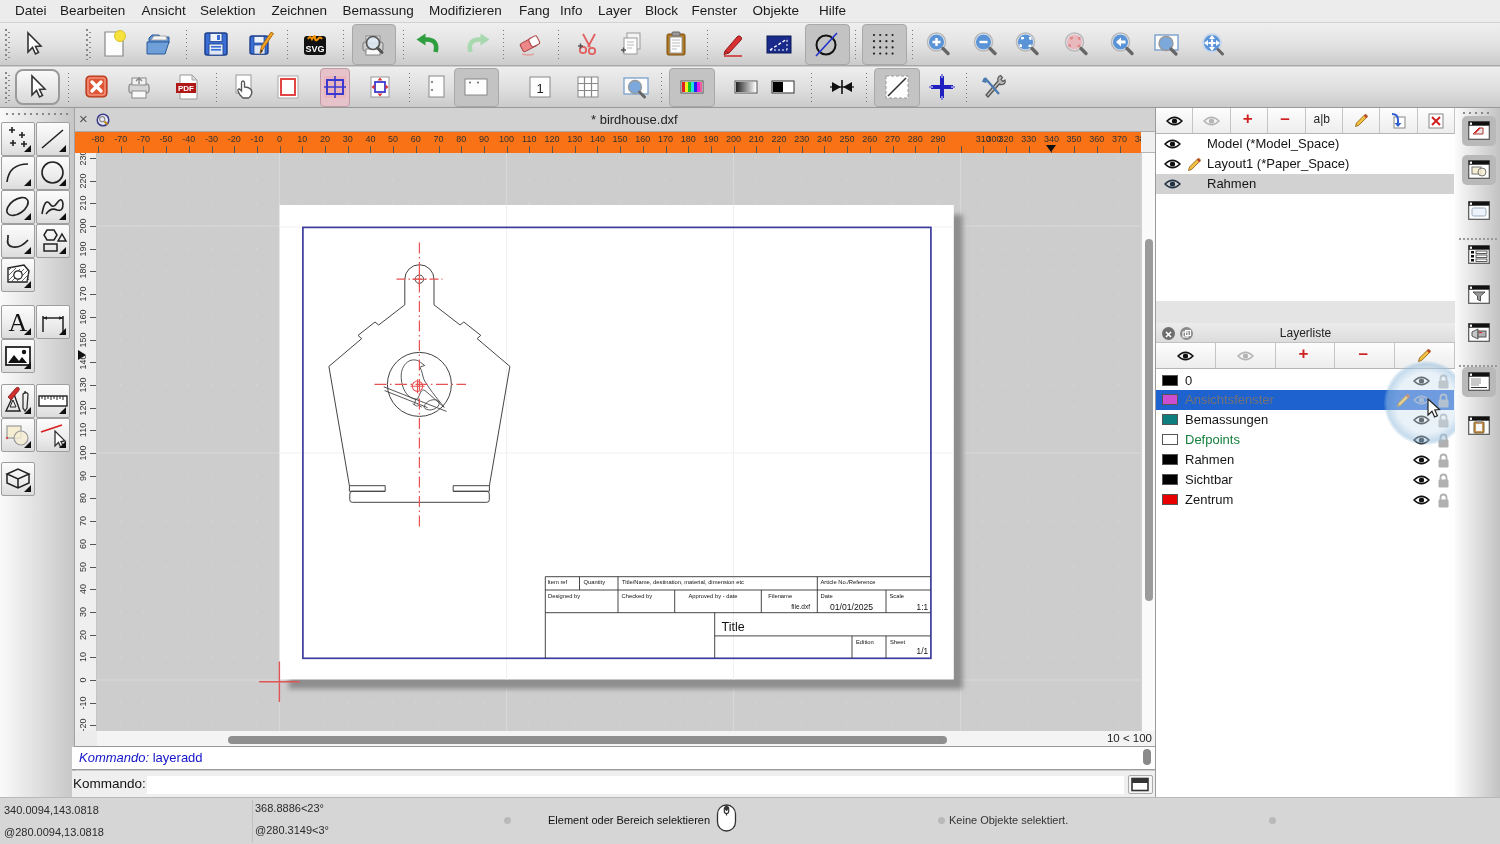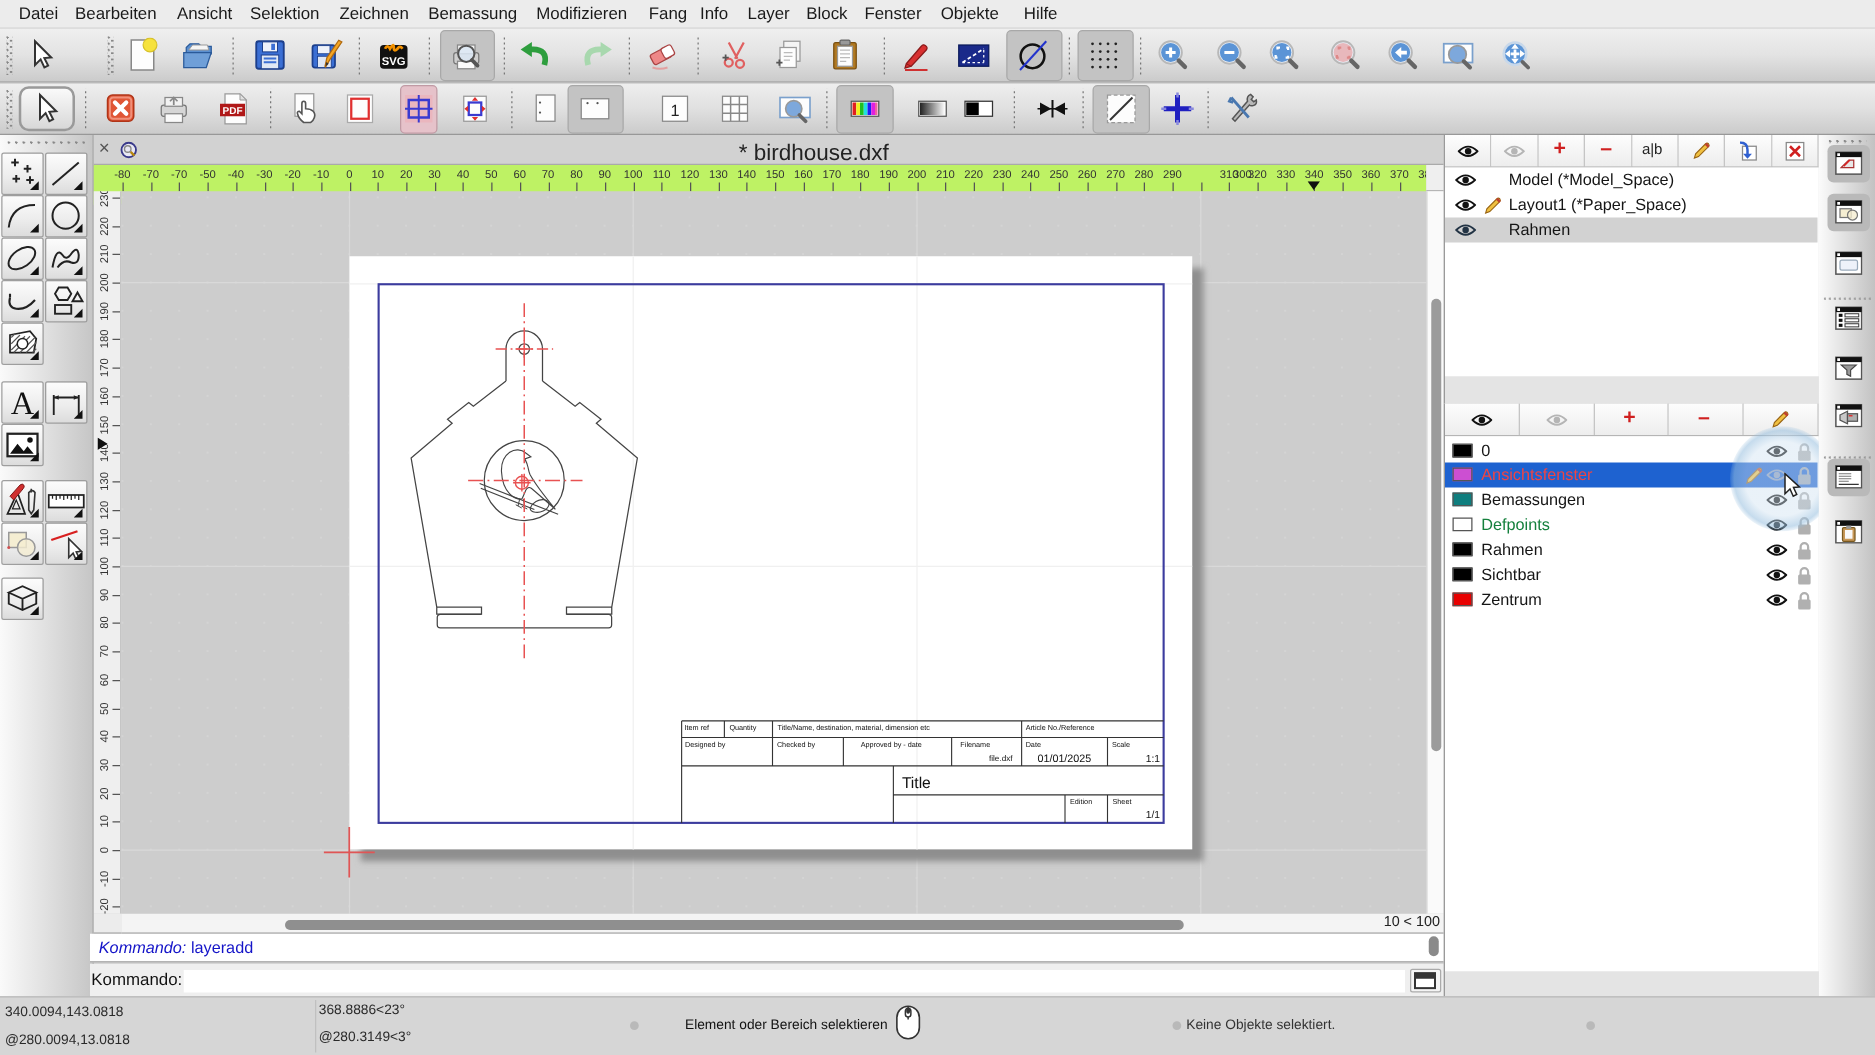--- a/index.html
+++ b/index.html
@@ -7,21 +7,21 @@
 .menubar span{position:absolute;top:3px}
 .tb1{left:0;top:23px;width:1500px;height:43px;background:linear-gradient(#efefef,#e3e3e3 50%,#cbcbcb);border-bottom:1px solid #a8a8a8}
 .tb2{left:0;top:67px;width:1500px;height:41px;background:linear-gradient(#eeeeee,#e0e0e0 50%,#cbcbcb);border-bottom:1px solid #989898}
 .vsep{width:1px;background-image:linear-gradient(#777 1.4px,transparent 1.4px);background-size:1px 4px;background-position:0 2px}
 .handle{width:2px;background-image:radial-gradient(circle at 1px 1px,#888 0.9px,transparent 1px);background-size:2px 5px}
 .pressed{background:#c3c3c3;border:1px solid #a8a8a8;border-radius:4px}
 .pressedpink{background:#e6c2ca;border:1px solid #c09aa4;border-radius:4px}
 .lpanel{left:0;top:108px;width:75px;height:690px;background:linear-gradient(to right,#fafafa,#c6c6c6);border-right:1px solid #a2a2a2}
 .lbtn{width:34px;height:34px;background:linear-gradient(#fcfcfc,#ececec 60%,#dcdcdc);border:1px solid #9e9e9e;border-radius:2px}
 .tabbar{left:75px;top:108px;width:1080px;height:24px;background:#d2d2d2;border-bottom:1px solid #aaa;color:#222}
-.hruler{left:75px;top:132px;width:1066px;height:32px;background:#bef264;border-bottom:1px solid #b5b5b5;overflow:hidden}
+.hruler{left:75px;top:132px;width:1066px;height:32px;background:#f97316;border-bottom:1px solid #b5b5b5;overflow:hidden}
 .rlabel{position:absolute;font-size:9px;color:#333;top:2px;transform:translateX(-50%)}
 .vruler{left:75px;top:153px;width:22px;height:578px;background:#efefef;border-right:1px solid #c5c5c5;overflow:hidden}
 .vlabel{position:absolute;font-size:9px;color:#333;transform:translate(-50%,-50%) rotate(-90deg);left:8px}
 .canvas{left:97px;top:153px;width:1044px;height:578px;background-color:#cdcdcd;background-image:radial-gradient(circle at 0.8px 0.8px,#d4d4d4 0.7px,transparent 0.9px);background-size:22.7px 22.7px;background-position:0.2px 4.1px;overflow:hidden}
 .vscroll{left:1141px;top:153px;width:14px;height:578px;background:#fafafa;border-left:1px solid #d0d0d0}
 .vthumb{position:absolute;left:2.5px;width:8px;border-radius:4px;background:#9b9b9b}
 .hscrollrow{left:97px;top:731px;width:1058px;height:16px;background:#f4f4f4;border-bottom:1px solid #9a9a9a}
 .hthumb{position:absolute;top:5px;height:7.5px;border-radius:4px;background:#8f8f8f}
 .cmdhist{left:72px;top:747px;width:1083px;height:23px;background:#fff;border-bottom:1px solid #9a9a9a;font-size:13px}
 .cmdline{left:72px;top:771px;width:1083px;height:26px;background:#efefef;font-size:13.5px}
@@ -435,21 +435,21 @@
       <path d="M33,33 l-7,0 7,-7 z" fill="#111" transform="translate(-3,-3)"></path>
     </svg>
 </div>
 <div class="abs tabbar">
 <div class="abs" style="left:4px;top:2px;font-size:15px;color:#555">×</div>
 <svg class="abs" style="left:21px;top:5px" width="14" height="14" viewBox="0 0 14 14">
       <circle cx="7" cy="7" r="5.8" fill="#e8e8f4" stroke="#3a3a8a" stroke-width="1.5"></circle>
       <circle cx="6.2" cy="6.2" r="2.6" fill="none" stroke="#888" stroke-width="1.1"></circle>
       <path d="M8.5,8.5 l3,3" stroke="#b8860b" stroke-width="1.8"></path>
     </svg>
-<div class="abs" style="left:516px;top:4px;font-size:18px;color:#222">* birdhouse.dxf</div>
+<div class="abs" style="left:516px;top:4px;font-size:13px;color:#222">* birdhouse.dxf</div>
 </div>
 <div class="abs hruler">
 <div class="rlabel" style="left:23.0px">-80</div>
 <div class="abs" style="left:23.0px;top:14px;width:1px;height:7px;background:#555"></div>
 <div class="rlabel" style="left:45.7px">-70</div>
 <div class="abs" style="left:45.7px;top:14px;width:1px;height:7px;background:#555"></div>
 <div class="rlabel" style="left:68.4px">-70</div>
 <div class="abs" style="left:68.4px;top:14px;width:1px;height:7px;background:#555"></div>
 <div class="rlabel" style="left:91.1px">-50</div>
 <div class="abs" style="left:91.1px;top:14px;width:1px;height:7px;background:#555"></div>
@@ -737,20 +737,26 @@
       </svg>
 <div class="abs" style="left:51px;top:22px">Layout1 (*Paper_Space)</div>
 <svg class="abs" style="left:8px;top:44px" width="17" height="12" viewBox="0 0 17 12">
         <path d="M1,6 Q8.5,-1.5 16,6 Q8.5,13.5 1,6 Z" fill="none" stroke="#223344" stroke-width="1.5"></path>
         <circle cx="8.5" cy="6" r="2.6" fill="#223344"></circle>
       </svg>
 <div class="abs" style="left:51px;top:42px">Rahmen</div>
 </div>
   </div>
 <div class="abs rpanel" style="top:323px;height:475px">
+<div class="ptitle">Layerliste<div class="circbtn" style="left:6px"><svg width="13" height="13" viewBox="0 0 13 13">
+          <path d="M4,4 l5,5 M9,4 l-5,5" stroke="#fff" stroke-width="1.6"></path>
+        </svg></div><div class="circbtn" style="left:24px;background:#8a8a8a"><svg width="13" height="13" viewBox="0 0 13 13">
+          <rect x="3" y="4" width="5" height="5" fill="none" stroke="#fff" stroke-width="1.1"></rect>
+          <rect x="5.5" y="2.5" width="5" height="5" fill="none" stroke="#fff" stroke-width="1.1"></rect>
+        </svg></div></div>
 <div class="pbtns">
 <div class="pbtn">
         <svg class="abs" style="left:21px;top:7px" width="17" height="12" viewBox="0 0 17 12">
           <path d="M1,6 Q8.5,-1.5 16,6 Q8.5,13.5 1,6 Z" fill="none" stroke="#111" stroke-width="1.5"></path>
           <circle cx="8.5" cy="6" r="2.6" fill="#111"></circle>
         </svg>
       </div>
 <div class="pbtn">
         <svg class="abs" style="left:21px;top:7px" width="17" height="12" viewBox="0 0 17 12">
           <path d="M1,6 Q8.5,-1.5 16,6 Q8.5,13.5 1,6 Z" fill="none" stroke="#b5b5b5" stroke-width="1.5"></path>
@@ -776,21 +782,21 @@
 <svg class="abs" style="left:257px;top:5.5px" width="17" height="12" viewBox="0 0 17 12">
         <path d="M1,6 Q8.5,-1.5 16,6 Q8.5,13.5 1,6 Z" fill="none" stroke="#111" stroke-width="1.5"></path>
         <circle cx="8.5" cy="6" r="2.6" fill="#111"></circle>
       </svg>
 <svg class="abs" style="left:281px;top:4.5px" width="13" height="15" viewBox="0 0 13 15">
         <rect x="1.5" y="6.5" width="10" height="8" rx="1.2" fill="#b0b0b0"></rect>
         <path d="M3.5,7 v-2.5 a3,3 0 0 1 6,0 v2.5" fill="none" stroke="#b0b0b0" stroke-width="1.8"></path>
       </svg>
 <div class="abs" style="left:0;top:21.4px;width:298px;height:20px;background:#1e62d0"></div>
 <div class="swatch" style="top:25.4px;background:#cc4fd2"></div>
-<div class="abs" style="left:29px;top:23.4px;color:#ef4444">Ansichtsfenster</div>
+<div class="abs" style="left:29px;top:23.4px;color:#737373">Ansichtsfenster</div>
 <svg class="abs" style="left:240px;top:24.4px" width="15" height="15" viewBox="0 0 15 15">
         <path d="M1.5,13.5 l1,-3.5 8,-8 q1.2,-1 2.3,0 q1,1.2 0,2.3 l-8,8 z" fill="#f0c040" stroke="#996515" stroke-width="0.9"></path>
         <path d="M10.5,2 l2.5,2.5" stroke="#c04030" stroke-width="2"></path>
       </svg>
 <svg class="abs" style="left:257px;top:25.4px" width="17" height="12" viewBox="0 0 17 12">
         <path d="M1,6 Q8.5,-1.5 16,6 Q8.5,13.5 1,6 Z" fill="none" stroke="#8899bb" stroke-width="1.5"></path>
         <circle cx="8.5" cy="6" r="2.6" fill="#8899bb"></circle>
       </svg>
 <svg class="abs" style="left:281px;top:24.4px" width="13" height="15" viewBox="0 0 13 15">
         <rect x="1.5" y="6.5" width="10" height="8" rx="1.2" fill="#9aa4b4"></rect>

